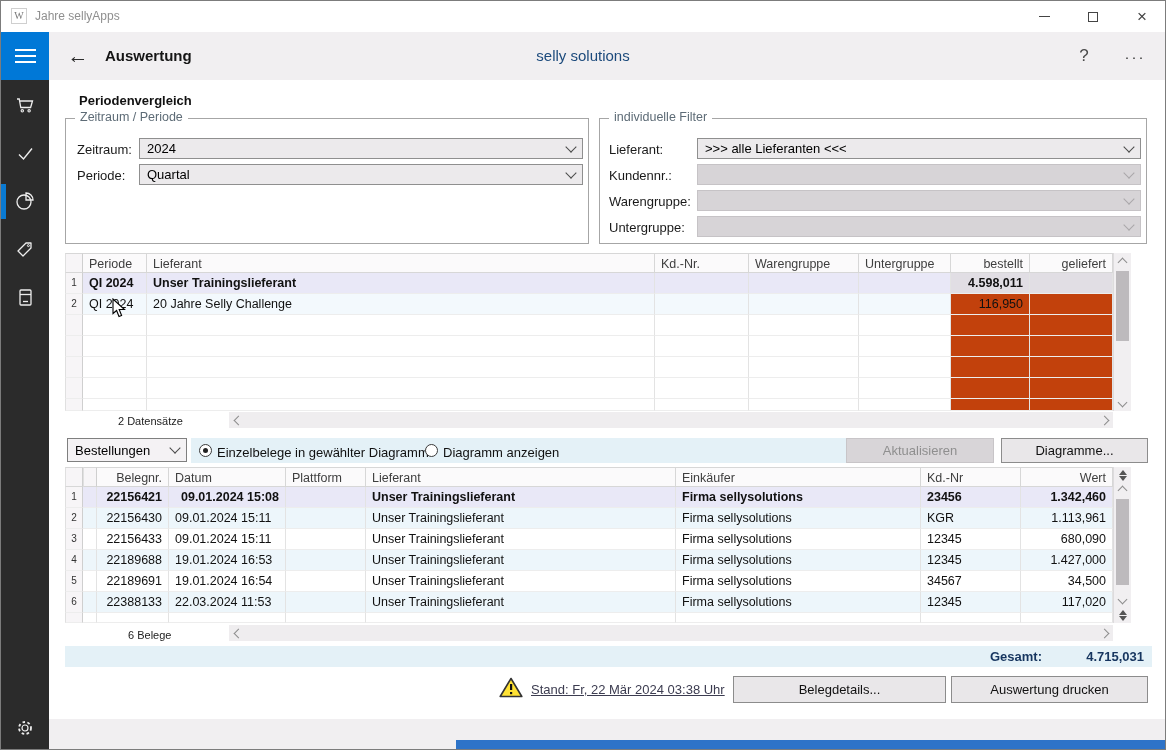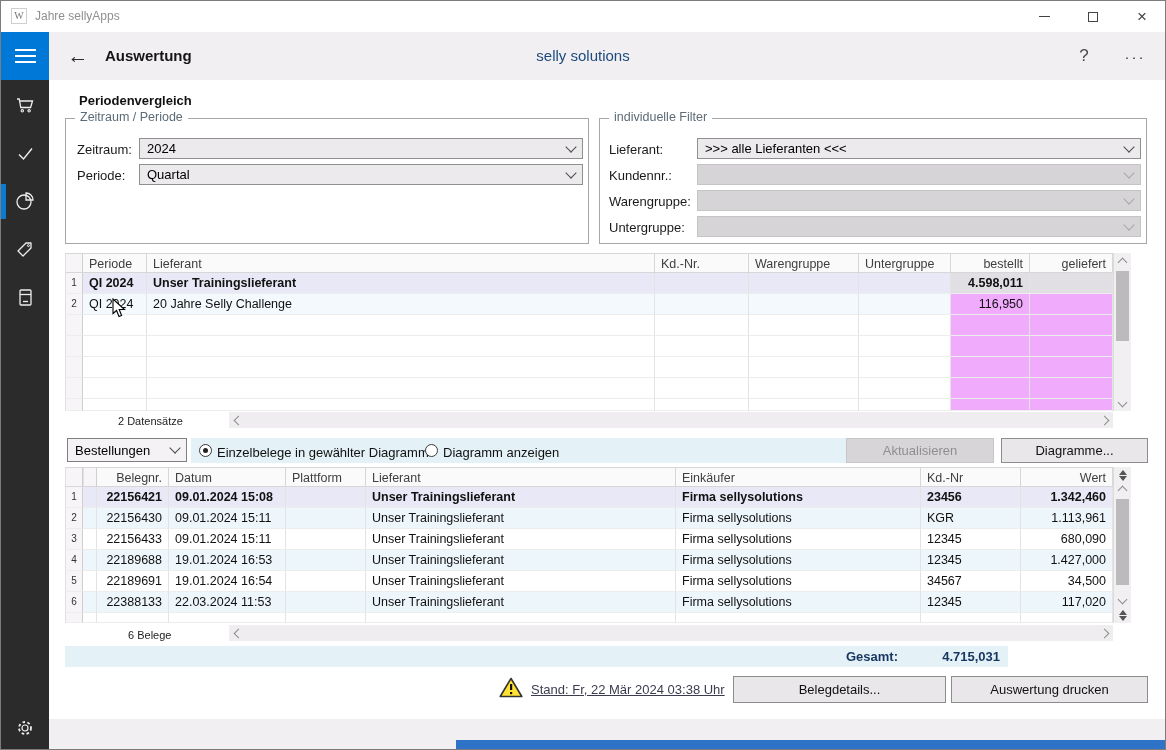--- a/index.html
+++ b/index.html
@@ -34,21 +34,21 @@
   .chev.dis{border-color:#aaa7aa;}
   
   .trow{display:flex;position:absolute;height:21px;overflow:hidden;}
   .c{box-sizing:border-box;height:100%;padding:3px 6px 0;font-size:12.5px;color:#111;border-right:1px solid #e3e3e3;border-bottom:1px solid #ededed;overflow:hidden;white-space:nowrap;}
   .h{background:#fbfafb;color:#3e3e3e;border-right:1px solid #d7d7d7;border-top:1px solid #d7d7d7;border-bottom:1px solid #d7d7d7;}
   .g{background:#f7f5f7;font-size:10px;color:#333;text-align:center;padding:4px 2px 0;border-right:1px solid #cfcfcf;border-left:1px solid #e0e0e0;}
   .r{text-align:right;}
   .b{font-weight:bold;}
   .sel{background:#e9e8f7;}
   .selg{background:#e1dee4;}
-  .yel{background:#f0abfc;}
+  .yel{background:#c2410c;}
   .alt{background:#edf6fb;}
   .tint{background:#f3f9fd;}
   
   .vsb{background:#f1eff1;border-left:1px solid #dddbdd;}
   .hsb{background:#efedef;}
   .thumb{background:#bdbabd;}
   .ch{display:inline-block;width:6px;height:6px;border-right:1.5px solid #8d8d8d;border-bottom:1.5px solid #8d8d8d;}
   .ch.up{transform:rotate(-135deg);}
   .ch.down{transform:rotate(45deg);}
   .ch.left{transform:rotate(135deg);}
@@ -306,21 +306,21 @@
     <div class="c h" style="width:310px;">Lieferant</div>
     <div class="c h" style="width:245px;">Einkäufer</div>
     <div class="c h" style="width:100px;">Kd.-Nr</div>
     <div class="c h r" style="width:92px;">Wert</div>
   </div>
 
   <div class="trow" style="left:64px;top:486px;">
     <div class="c g" style="width:18px;">1</div>
     <div class="c sel" style="width:14px;"></div>
     <div class="c b r sel" style="width:72px;">22156421</div>
-    <div class="c b sel" style="width:117px;">09.01.2024 15:08</div>
+    <div class="c b sel" style="width:117px;text-align:right;">09.01.2024 15:08</div>
     <div class="c sel" style="width:80px;"></div>
     <div class="c b sel" style="width:310px;">Unser Trainingslieferant</div>
     <div class="c b sel" style="width:245px;">Firma sellysolutions</div>
     <div class="c b sel" style="width:100px;">23456</div>
     <div class="c b r sel" style="width:92px;">1.342,460</div>
   </div>
   <div class="trow" style="left:64px;top:507px;">
     <div class="c g" style="width:18px;">2</div>
     <div class="c alt" style="width:14px;"></div>
     <div class="c r alt" style="width:72px;">22156430</div>
@@ -408,21 +408,21 @@
   <div class="abs count" style="left:127px;top:628px;">6 Belege</div>
   <div class="abs hsb" style="left:228px;top:624px;width:884px;height:16px;">
     <div class="abs sbbtn" style="left:2px;top:0;width:14px;height:16px;">
         <span class="ch left"></span>
       </div>
     <div class="abs sbbtn" style="right:2px;top:0;width:14px;height:16px;">
         <span class="ch right"></span>
       </div>
   </div>
 
-  <div class="abs strip" style="left:64px;top:645px;width:943px;height:21px;">
+  <div class="abs strip" style="left:64px;top:645px;width:1087px;height:21px;">
     <span class="abs" style="right:110px;top:3px;font-size:13px;font-weight:bold;color:#16355f;">Gesamt:</span>
     <span class="abs" style="right:8px;top:3px;font-size:13px;font-weight:bold;color:#16355f;">4.715,031</span>
   </div>
 
   <div class="abs" style="left:498px;top:676px;">
     <svg width="24" height="21" viewBox="0 0 24 21">
         <path d="M12 1.5 22.8 19.5H1.2Z" fill="#ffe234" stroke="#333" stroke-width="1.6" stroke-linejoin="round"></path>
         <rect x="11" y="7" width="2.2" height="6" fill="#111"></rect>
         <rect x="11" y="15" width="2.2" height="2.2" fill="#111"></rect>
       </svg>

